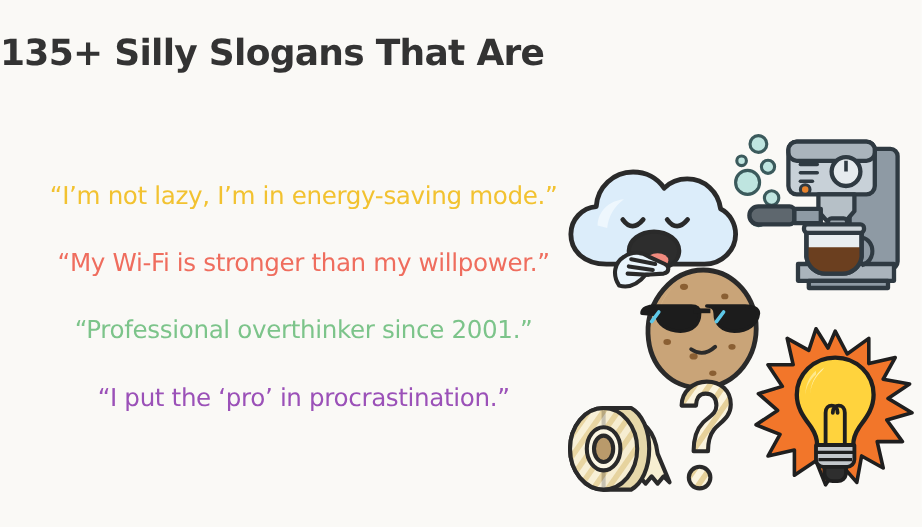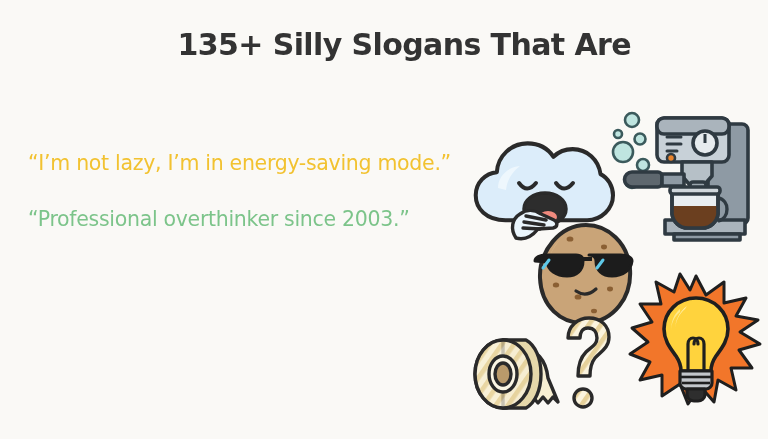--- a/index.html
+++ b/index.html
@@ -19,21 +19,21 @@
     background: #faf9f6;
     overflow: hidden;
   }
 
   
   #title-block {
     position: absolute;
     left: 0;
     top: 26px;
     width: 631px;
-    text-align: right;
+    text-align: left;
   }
   .title-line {
     display: block;
     font-family: "DejaVu Sans", sans-serif;
     font-weight: 700;
     font-size: 30px;
     line-height: 38px;
     letter-spacing: -0.6px;
     color: #333333;
     white-space: nowrap;
@@ -47,20 +47,21 @@
     width: 450px;
   }
   .slogan {
     display: block;
     font-family: "DejaVu Sans", sans-serif;
     font-size: 20.5px;
     line-height: 56px;
     font-weight: 500;
     letter-spacing: -0.3px;
     white-space: nowrap;
+    text-align: center;
   }
 
   
   #art-area {
     position: absolute;
     left: 462px;
     top: 108px;
     width: 306px;
     height: 320px;
   }
@@ -79,21 +80,23 @@
 <body>
 
 <div id="canvas" style="background: rgb(250, 249, 246);">
 
   <div id="title-block">
     <span class="title-line" style="color: rgb(51, 51, 51);">135+ Silly Slogans That Are</span>
   </div>
 
   <div id="slogan-list">
     <span class="slogan" style="color: rgb(242, 194, 48);">“I’m not lazy, I’m in energy-saving mode.”</span>
-    <span class="slogan" style="color: rgb(124, 196, 138);">“Professional overthinker since 2003.”</span>
+    <span class="slogan" style="color: rgb(239, 109, 94);">“My Wi-Fi is stronger than my willpower.”</span>
+    <span class="slogan" style="color: rgb(124, 196, 138);">“Professional overthinker since 2001.”</span>
+    <span class="slogan" style="color: rgb(155, 81, 184);">“I put the ‘pro’ in procrastination.”</span>
   </div>
 
   <div id="art-area">
 
     <div class="art" id="art-cloud">
       <svg width="150" height="118" viewBox="0 0 150 118">
         <g stroke="#2a2a2a" stroke-width="4.2" stroke-linejoin="round" stroke-linecap="round">
           <path fill="#dcedfa" d="M38 96 C18 96 7 84 7 70 C7 57 17 47 29 46
             C30 29 44 16 61 16 C72 16 82 21 88 30
             C93 25 100 22 108 22 C123 22 135 33 137 48

